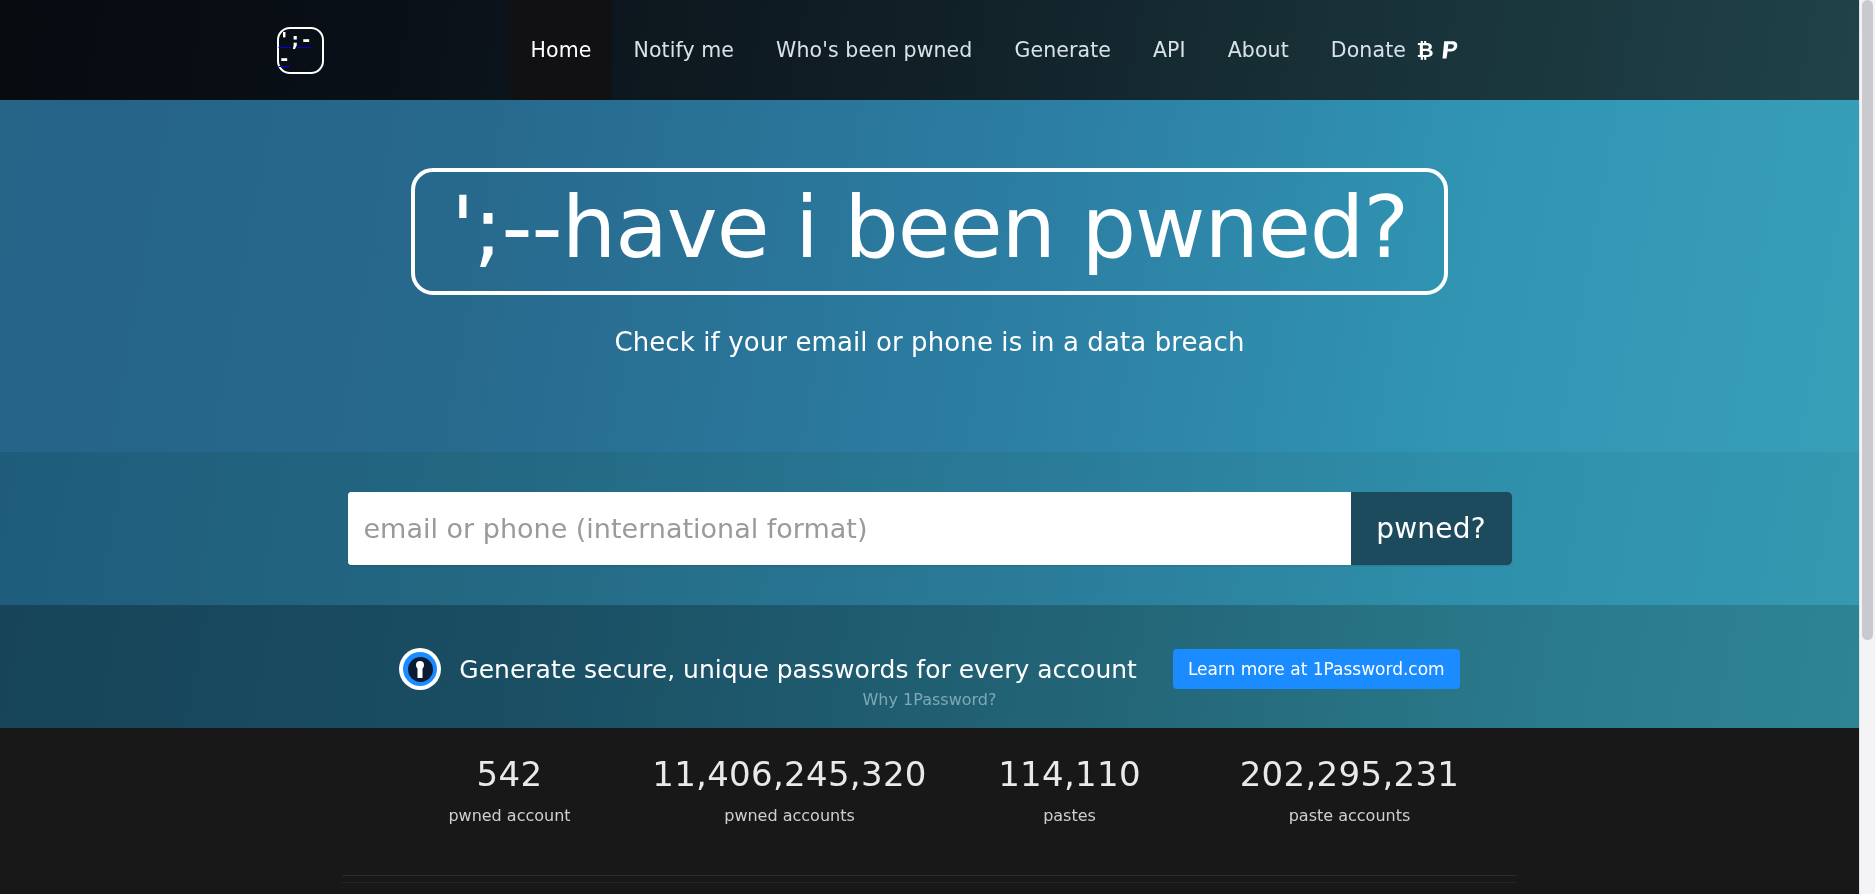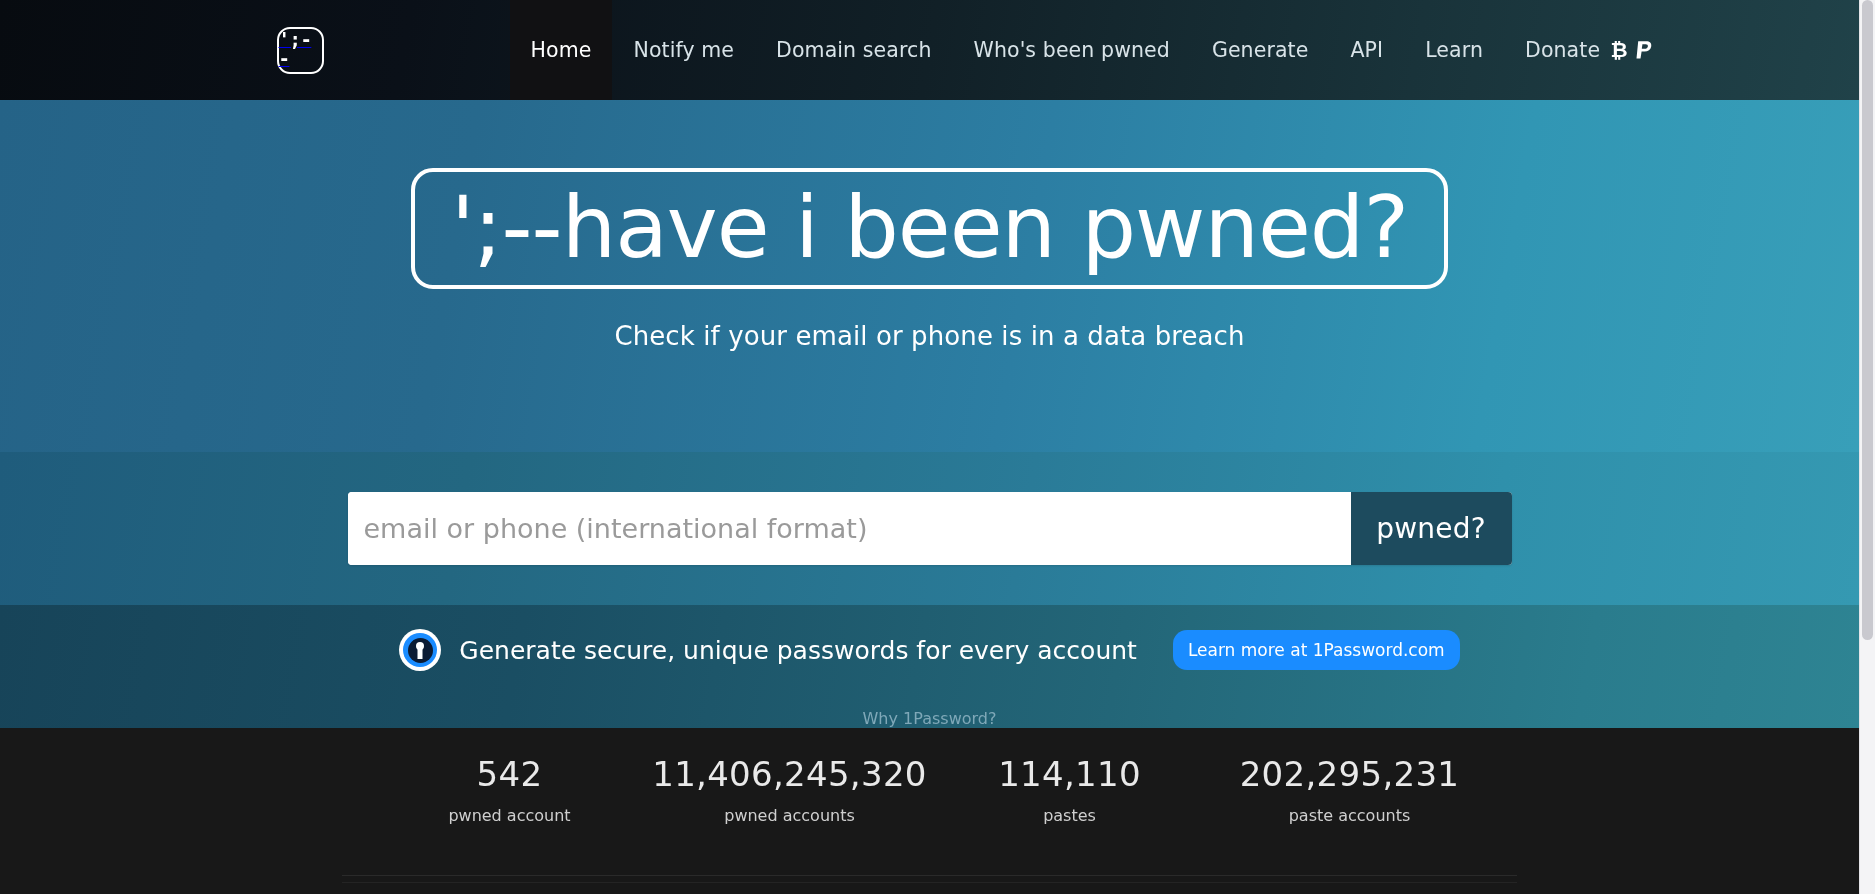--- a/index.html
+++ b/index.html
@@ -108,21 +108,21 @@
     display: flex;
     flex-direction: column;
     align-items: center;
     justify-content: flex-start;
     position: relative;
   }
   .title-box {
     margin-top: 68px;
     border: 4px solid #ffffff;
     border-radius: 22px;
-    padding: 6px 36px 8px 36px;
+    padding: 6px 36px 14px 36px;
     color: #ffffff;
     font-size: 86px;
     line-height: 1.15;
     font-weight: 400;
     white-space: nowrap;
     letter-spacing: -1px;
     box-sizing: border-box;
   }
   .hero-sub {
     margin-top: 32px;
@@ -173,21 +173,21 @@
     letter-spacing: 0.2px;
   }
 
   
   .opband {
     height: 123px;
     background: linear-gradient(100deg, #174459 0%, #1a4e63 28%, #236678 60%, #2a7c8d 85%, #2e8493 100%);
     display: flex;
     flex-direction: column;
     align-items: center;
-    justify-content: space-between;
+    justify-content: center;
     padding-top: 24px;
     box-sizing: border-box;
   }
   .oprow {
     display: flex;
     align-items: center;
     gap: 18px;
   }
   .op-logo {
     width: 42px; height: 42px;
@@ -224,21 +224,21 @@
   .op-text {
     color: #ffffff;
     font-size: 25px;
     font-weight: 400;
     white-space: nowrap;
   }
   .op-btn {
     background: #1a8cff;
     color: #ffffff;
     border: 0;
-    border-radius: 14px;
+    border-radius: 4px;
     padding: 10px 15px;
     font-family: "DejaVu Sans", "Liberation Sans", sans-serif;
     font-size: 17px;
     cursor: pointer;
     margin-left: 18px;
     white-space: nowrap;
   }
   .why-link {
     color: #7fa8b8;
     font-size: 16px;
@@ -322,33 +322,30 @@
         </a>
 
         <nav class="navlinks">
           <a class="navlink active" href="#">
             <span>Home</span>
           </a>
           <a class="navlink" href="#">
             <span>Notify me</span>
           </a>
           <a class="navlink" href="#">
-            <span>Domain search</span>
-          </a>
-          <a class="navlink" href="#">
             <span>Who's been pwned</span>
           </a>
           <a class="navlink" href="#">
             <span>Generate</span>
           </a>
           <a class="navlink" href="#">
             <span>API</span>
           </a>
           <a class="navlink" href="#">
-            <span>Learn</span>
+            <span>About</span>
           </a>
           <a class="navlink" href="#">
             <span>Donate</span>
             <span class="donate-icons">
               <span class="ico-btc">
                 <svg width="22" height="24" viewBox="0 0 22 24" aria-hidden="true">
                   <text x="11" y="19" font-family="DejaVu Sans, sans-serif" font-size="21" font-weight="bold" fill="#ffffff" text-anchor="middle">₿</text>
                 </svg>
               </span>
               <span class="ico-pp">

